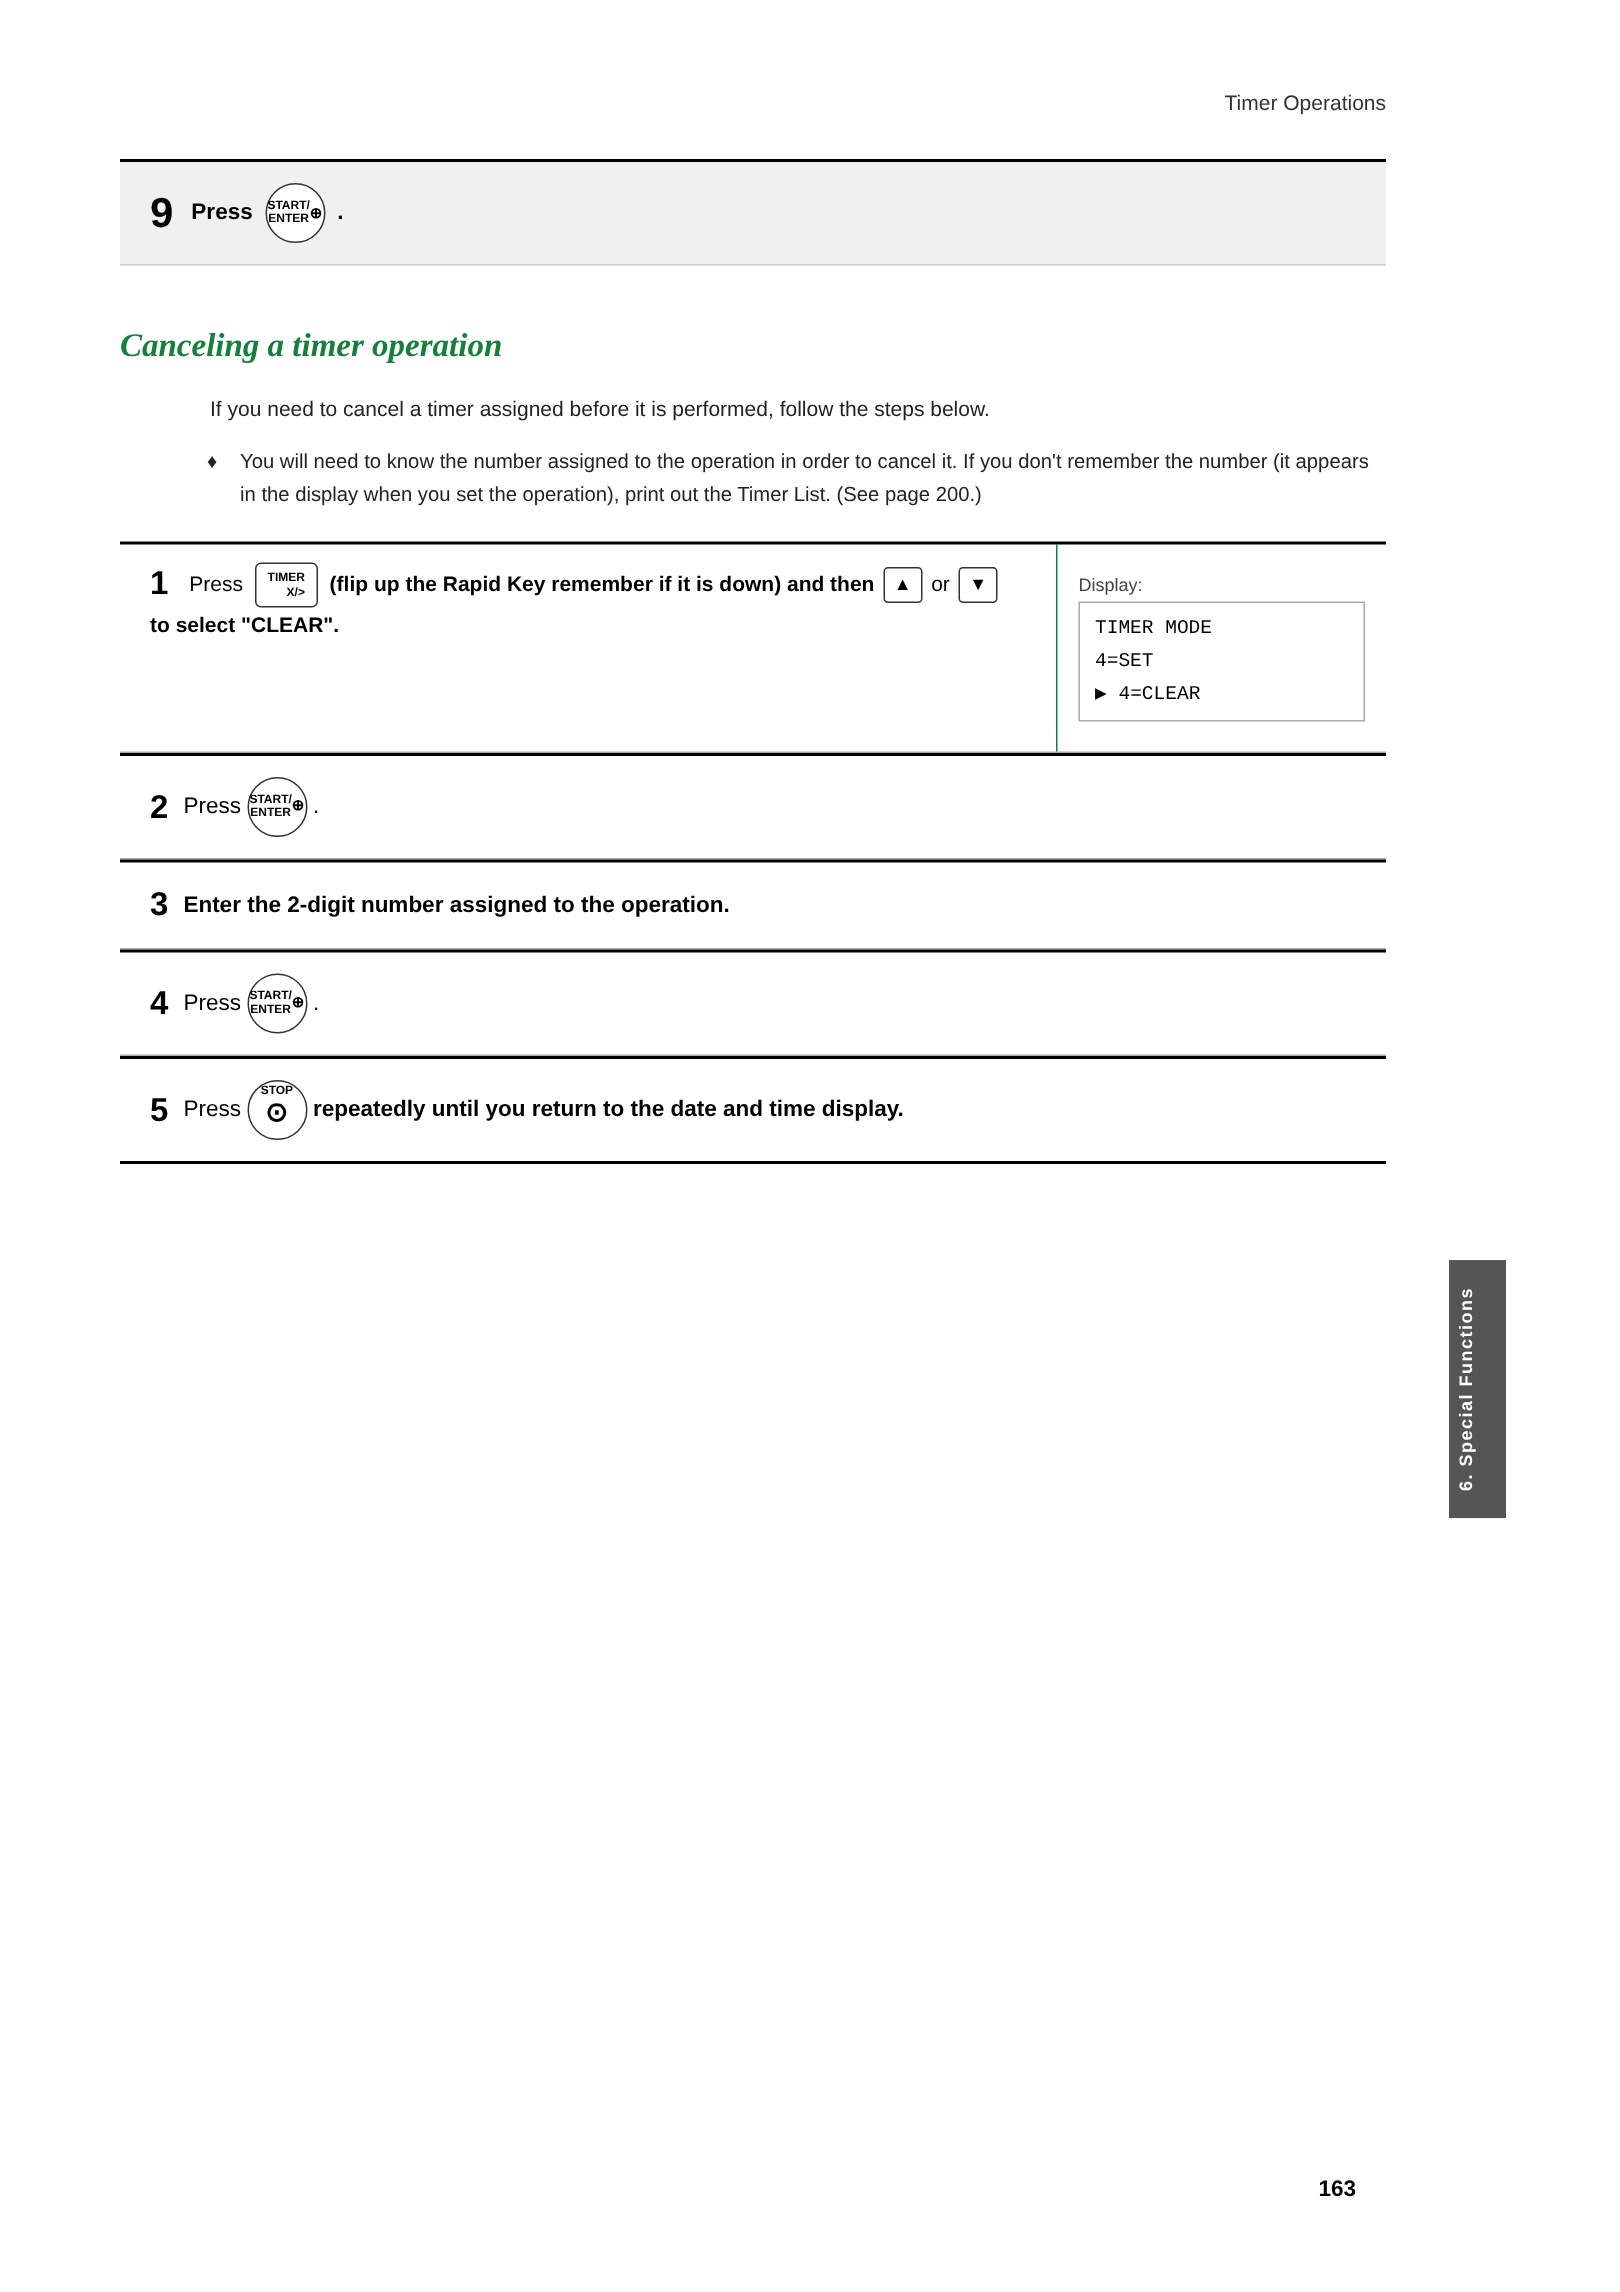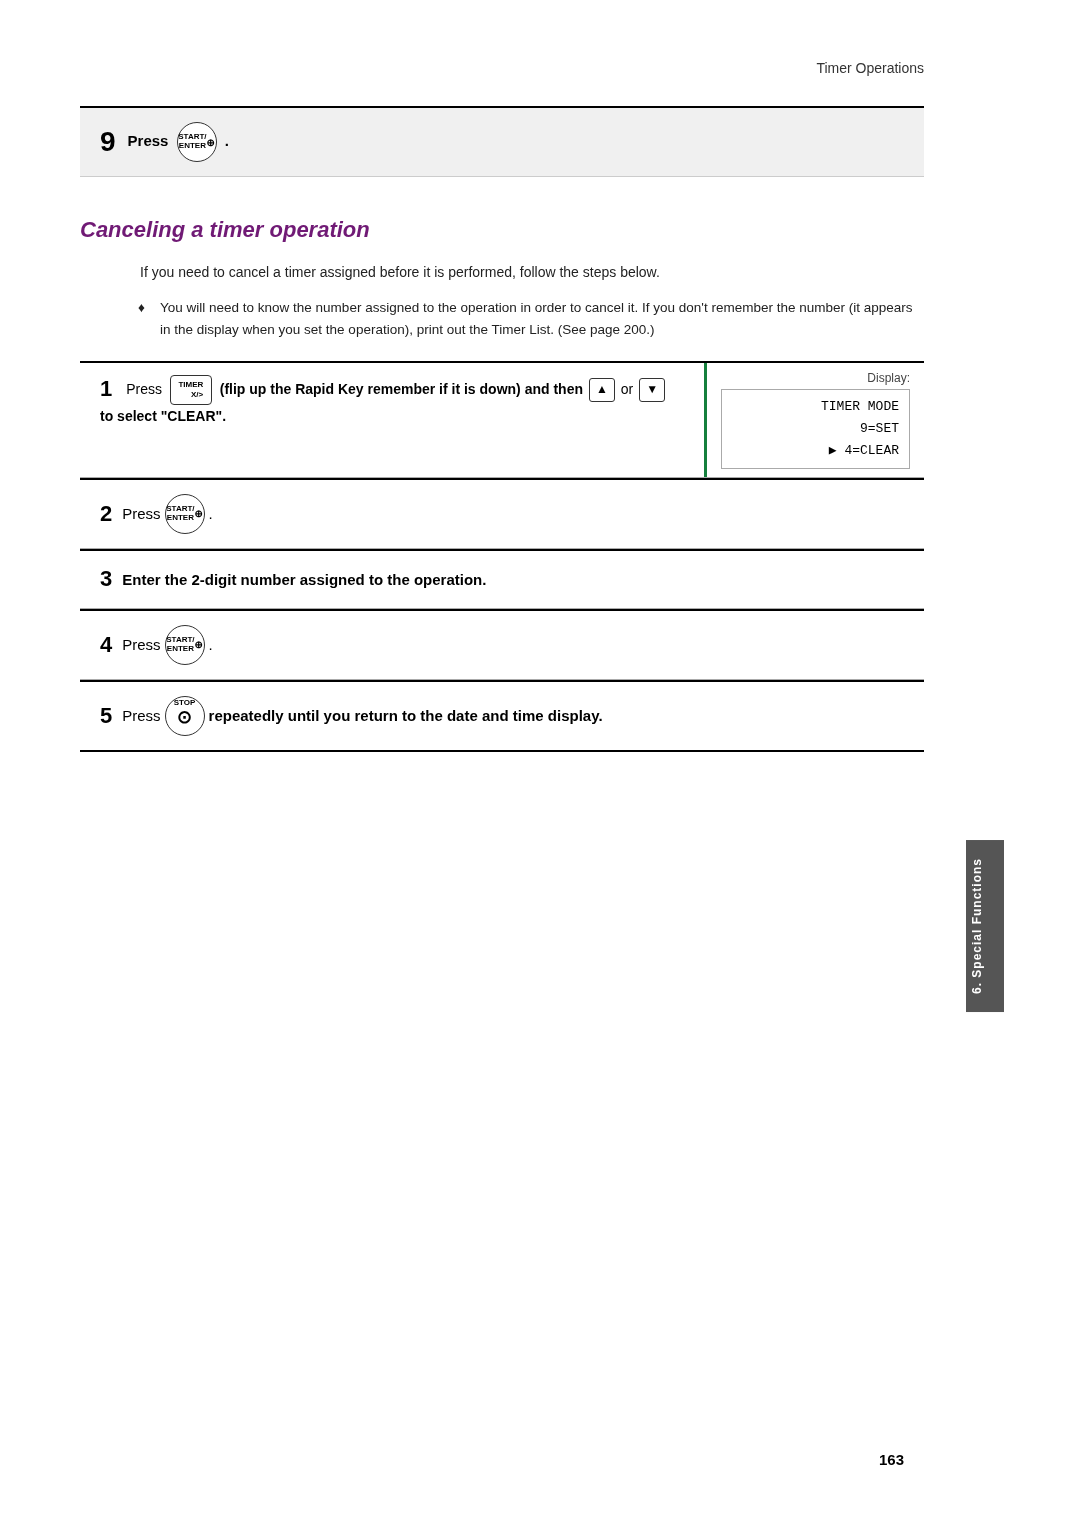--- a/index.html
+++ b/index.html
@@ -85,21 +85,22 @@
       line-height: 1.2;
       background: #fff;
     }
 
     
     .section-heading {
       font-size: 22px;
       font-weight: bold;
       font-style: italic;
       margin-bottom: 18px;
-      color: #701a75;
+      color: #15803d;
+      font-family: Liberation Serif, serif;
     }
 
     
     .body-text {
       font-size: 14px;
       line-height: 1.6;
       margin-left: 60px;
       margin-bottom: 14px;
       color: #222;
     }
@@ -135,24 +136,23 @@
 
     .step-left {
       flex: 1;
       padding: 12px 20px;
       font-size: 14px;
       line-height: 1.6;
     }
 
     .step-right-display {
       width: 220px;
-      border-left: 3px solid #15803d;
-      padding: 8px 14px;
+      border-left: 1px solid #15803d;
+      padding: 20px 14px;
       font-size: 13px;
-      text-align: right;
     }
 
     .step-num {
       font-size: 22px;
       font-weight: bold;
       margin-right: 10px;
       vertical-align: top;
       line-height: 1.3;
     }
 
@@ -261,21 +261,21 @@
         <span> <strong>(flip up the Rapid Key remember if it is down) and then </strong></span>
         <span class="arrow-icon">▲</span>
         <span> or </span>
         <span class="arrow-icon">▼</span>
         <span><strong> to select "CLEAR".</strong></span>
       </div>
       <div class="step-right-display">
         <div class="display-label">Display:</div>
         <div class="display-box">
           <div>TIMER MODE</div>
-          <div>9=SET</div>
+          <div>4=SET</div>
           <div>▶ 4=CLEAR</div>
         </div>
       </div>
     </div>
 
     <div class="step-row-simple">
       <span class="step-num">2</span>
       <span>Press </span>
       <span class="btn-icon" style="font-size:8px; width:40px; height:40px;">START/<br>ENTER<br><span style="font-size:10px;">⊕</span></span>
       <span>.</span>

